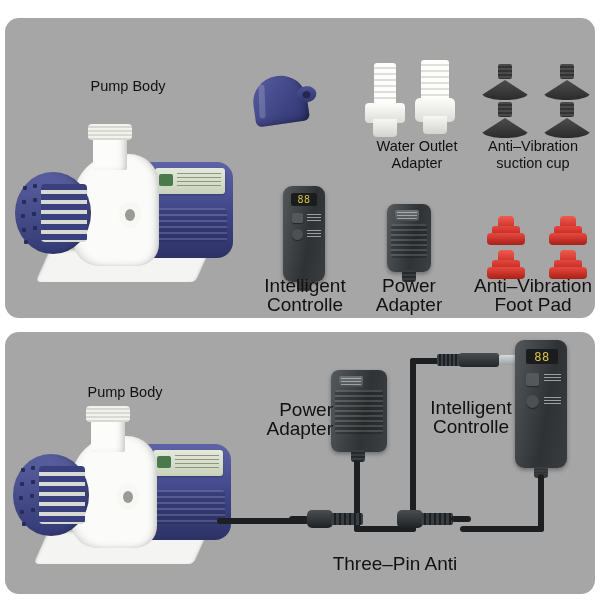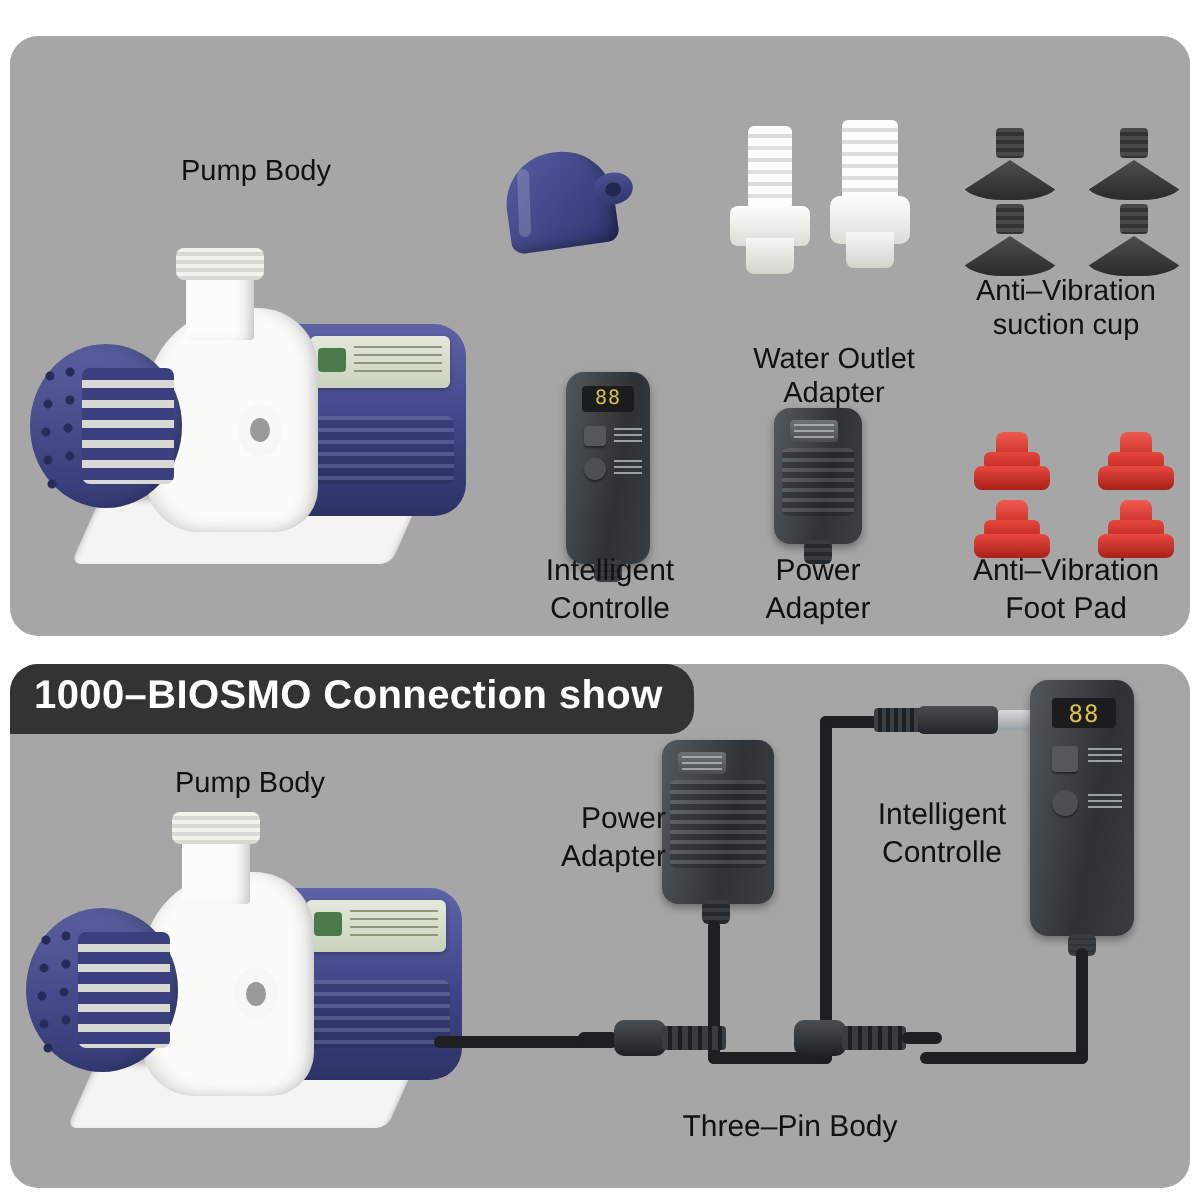--- a/index.html
+++ b/index.html
@@ -9,21 +9,21 @@
   
   .panel{position:absolute;left:5px;width:590px;background:#a6a6a6;border-radius:14px;overflow:hidden;}
   #panel-accessories{top:18px;height:300px;}
   #panel-connection{top:332px;height:262px;}
 
   .panel-title{position:absolute;left:0;top:0;background:#333333;color:#ffffff;
       font-size:20px;font-weight:bold;letter-spacing:.2px;
       padding:5px 16px 7px 12px;border-radius:10px 14px 12px 0;white-space:nowrap;}
 
   .lbl{position:absolute;color:#111;font-size:14.5px;line-height:17px;text-align:center;white-space:pre-line;}
-  .lbl.big{font-size:15px;line-height:19px;}
+  .lbl.big{font-size:19px;line-height:19px;}
 
   
   .pump{position:absolute;}
   .pump .base{position:absolute;left:28px;top:120px;width:160px;height:34px;background:#f4f4f2;
       border-radius:5px;transform:skewX(-24deg);box-shadow:0 2px 3px rgba(0,0,0,.28) inset;}
   .pump .base2{position:absolute;left:96px;top:104px;width:108px;height:22px;background:#ededea;
       border-radius:4px;transform:skewX(-24deg);}
   .pump .volute{position:absolute;left:58px;top:26px;width:86px;height:112px;background:#fbfbf9;
       border-radius:46px 30px 22px 26px;box-shadow:-6px 0 10px -6px rgba(0,0,0,.35) inset,
       6px -4px 10px -6px rgba(0,0,0,.2) inset;}
@@ -189,21 +189,21 @@
     <div class="adapter" style="left:360px;top:45px;">
       <div class="barb"></div>
       <div class="hex"></div>
       <div class="stem"></div>
     </div>
     <div class="adapter wide" style="left:410px;top:42px;">
       <div class="barb"></div>
       <div class="hex"></div>
       <div class="stem"></div>
     </div>
-    <div class="lbl" style="left:358px;top:120px;width:108px;margin-top:34px;">Water Outlet
+    <div class="lbl" style="left:358px;top:120px;width:108px;">Water Outlet
 Adapter</div>
 
     <div class="cup" style="left:476px;top:46px;">
       <div class="stemc"></div>
       <div class="disc"></div>
       </div>
     <div class="cup" style="left:538px;top:46px;">
       <div class="stemc"></div>
       <div class="disc"></div>
       </div>
@@ -258,21 +258,20 @@
       <div class="top"></div>
       <div class="mid"></div>
       <div class="bot"></div>
       </div>
     <div class="lbl big" style="left:464px;top:258px;width:128px;">Anti–Vibration
 Foot Pad</div>
   </div>
 
   <div class="panel" id="panel-connection">
 
-    <div class="panel-title">1000–BIOSMO Connection show</div>
 
     <div class="pump" style="left:8px;top:78px;width:230px;height:160px;">
       <div class="base"></div>
       <div class="base2"></div>
       <div class="motor">
         <div class="label">
             <b></b>
             <i></i>
           </div>
         <div class="ribs"></div>
@@ -311,21 +310,21 @@
     <div class="jack" style="left:302px;top:178px;">
       <div class="tail" style="left:-18px;right:auto;"></div>
       <div class="nut"></div>
       <div class="thread"></div>
     </div>
     <div class="jack" style="left:392px;top:178px;">
       <div class="nut"></div>
       <div class="thread"></div>
       <div class="tail"></div>
     </div>
-    <div class="lbl big" style="left:290px;top:222px;width:200px;">Three–Pin Body</div>
+    <div class="lbl big" style="left:290px;top:222px;width:200px;">Three–Pin Anti</div>
 
     <div class="controller" style="left:510px;top:8px;width:52px;height:128px;">
       <div class="screen" style="left:11px;top:9px;width:32px;height:15px;">
         <span style="font-size:12px;">88</span>
       </div>
       <div class="btn-sq" style="left:11px;top:33px;width:13px;height:13px;"></div>
       <div class="txt1" style="left:29px;top:34px;width:17px;"></div>
       <div class="btn-rd" style="left:11px;top:55px;width:13px;height:13px;"></div>
       <div class="txt2" style="left:29px;top:57px;width:17px;"></div>
       <div class="grip" style="left:19px;bottom:-10px;"></div>

